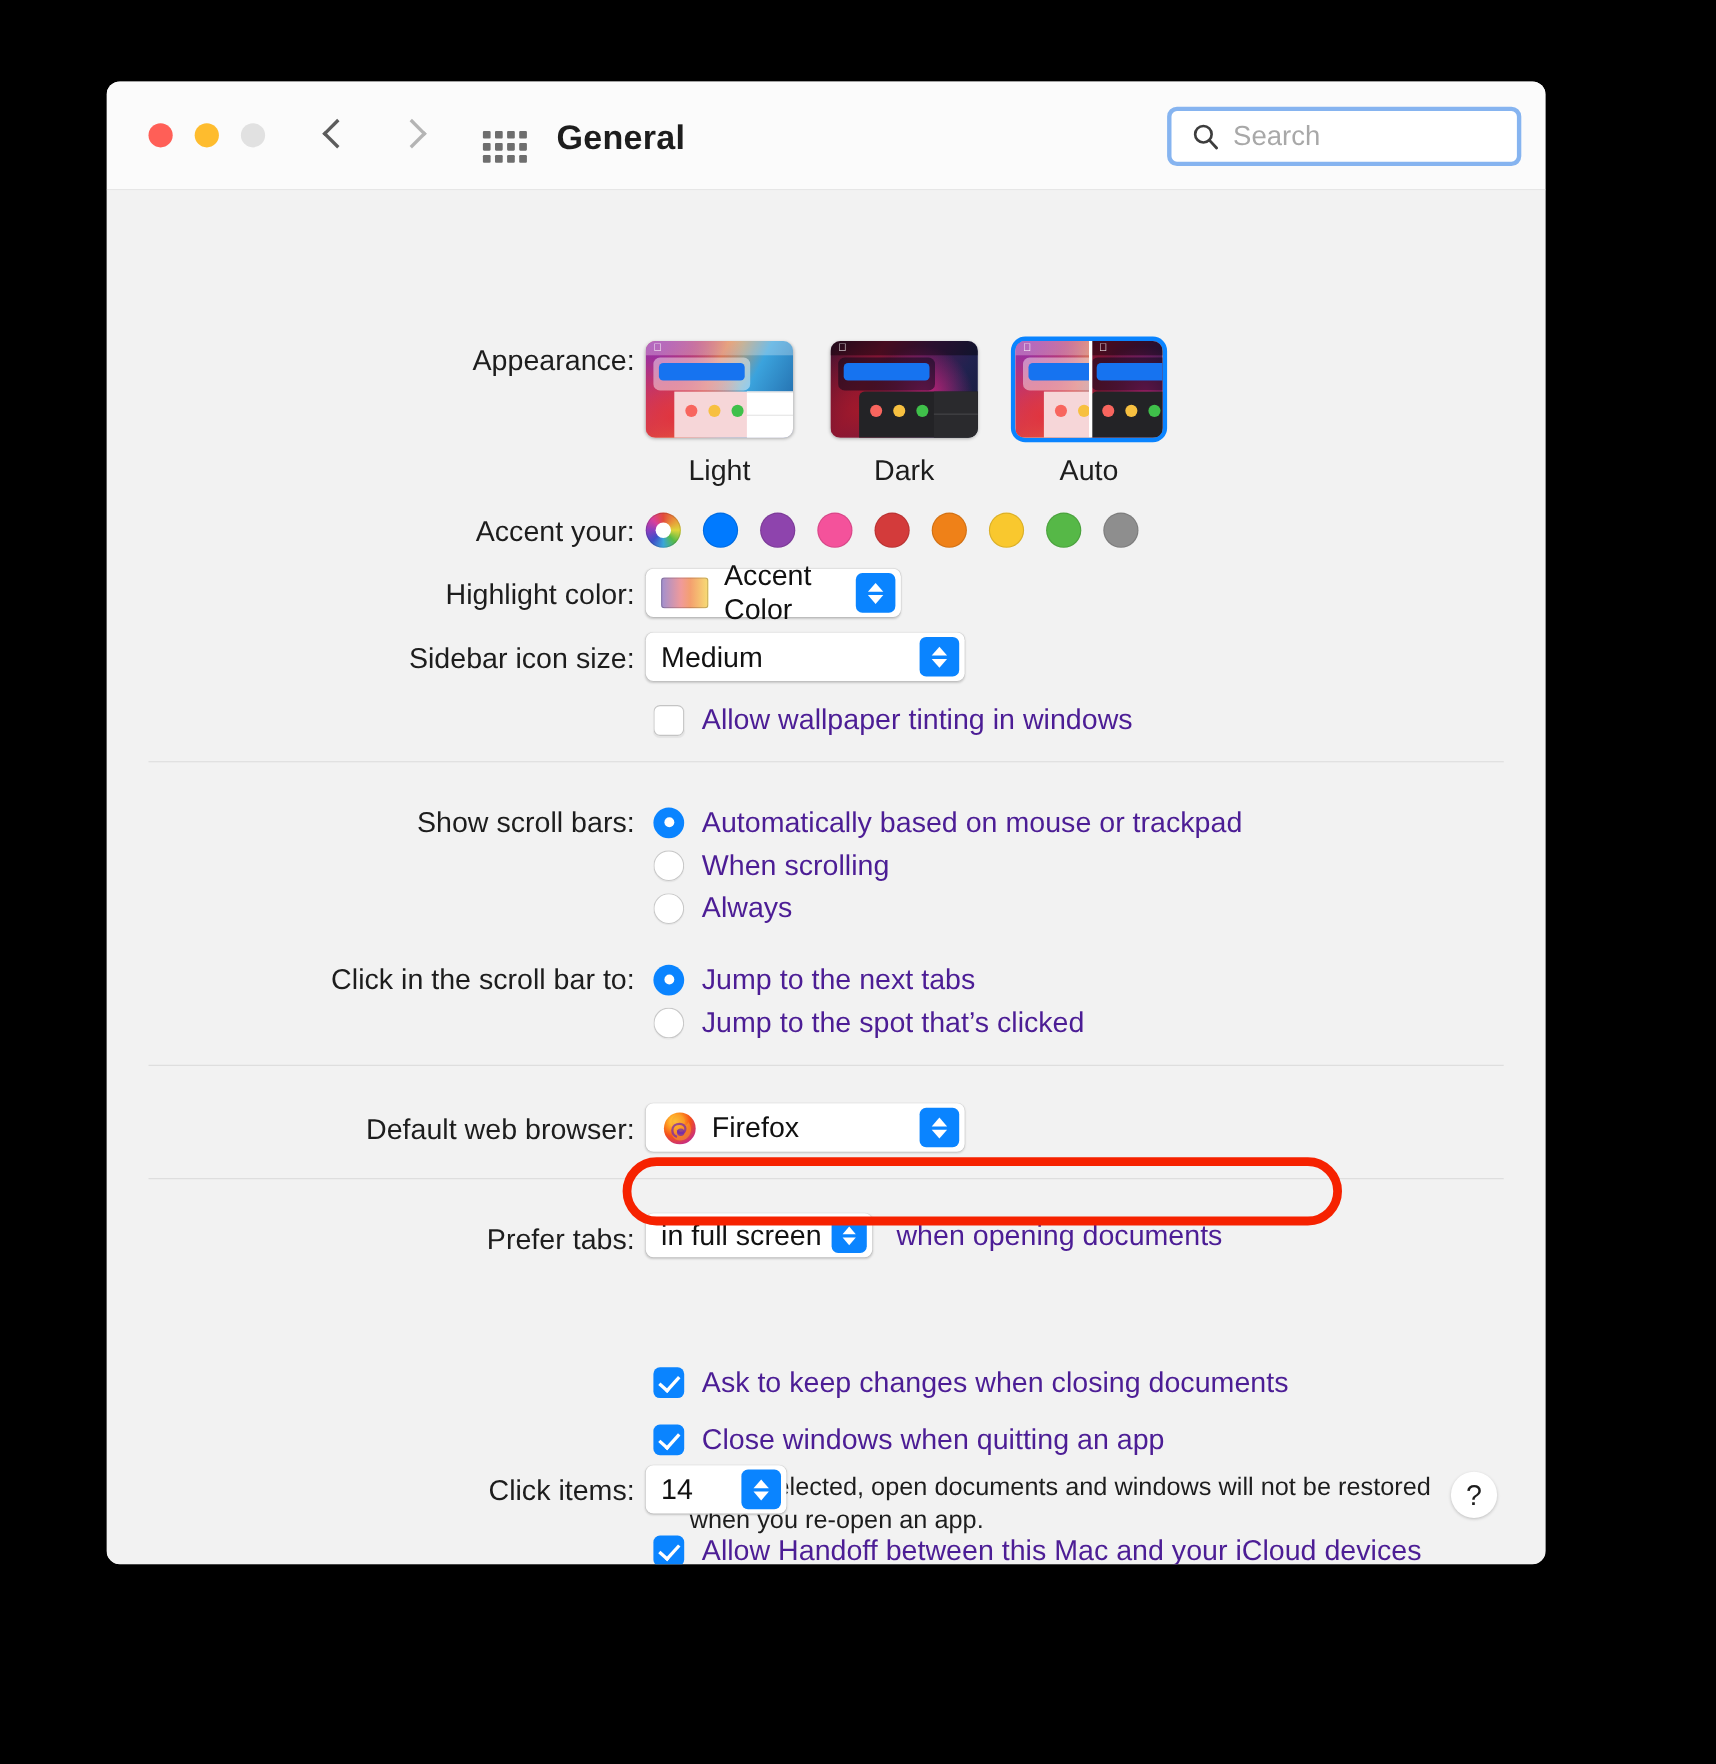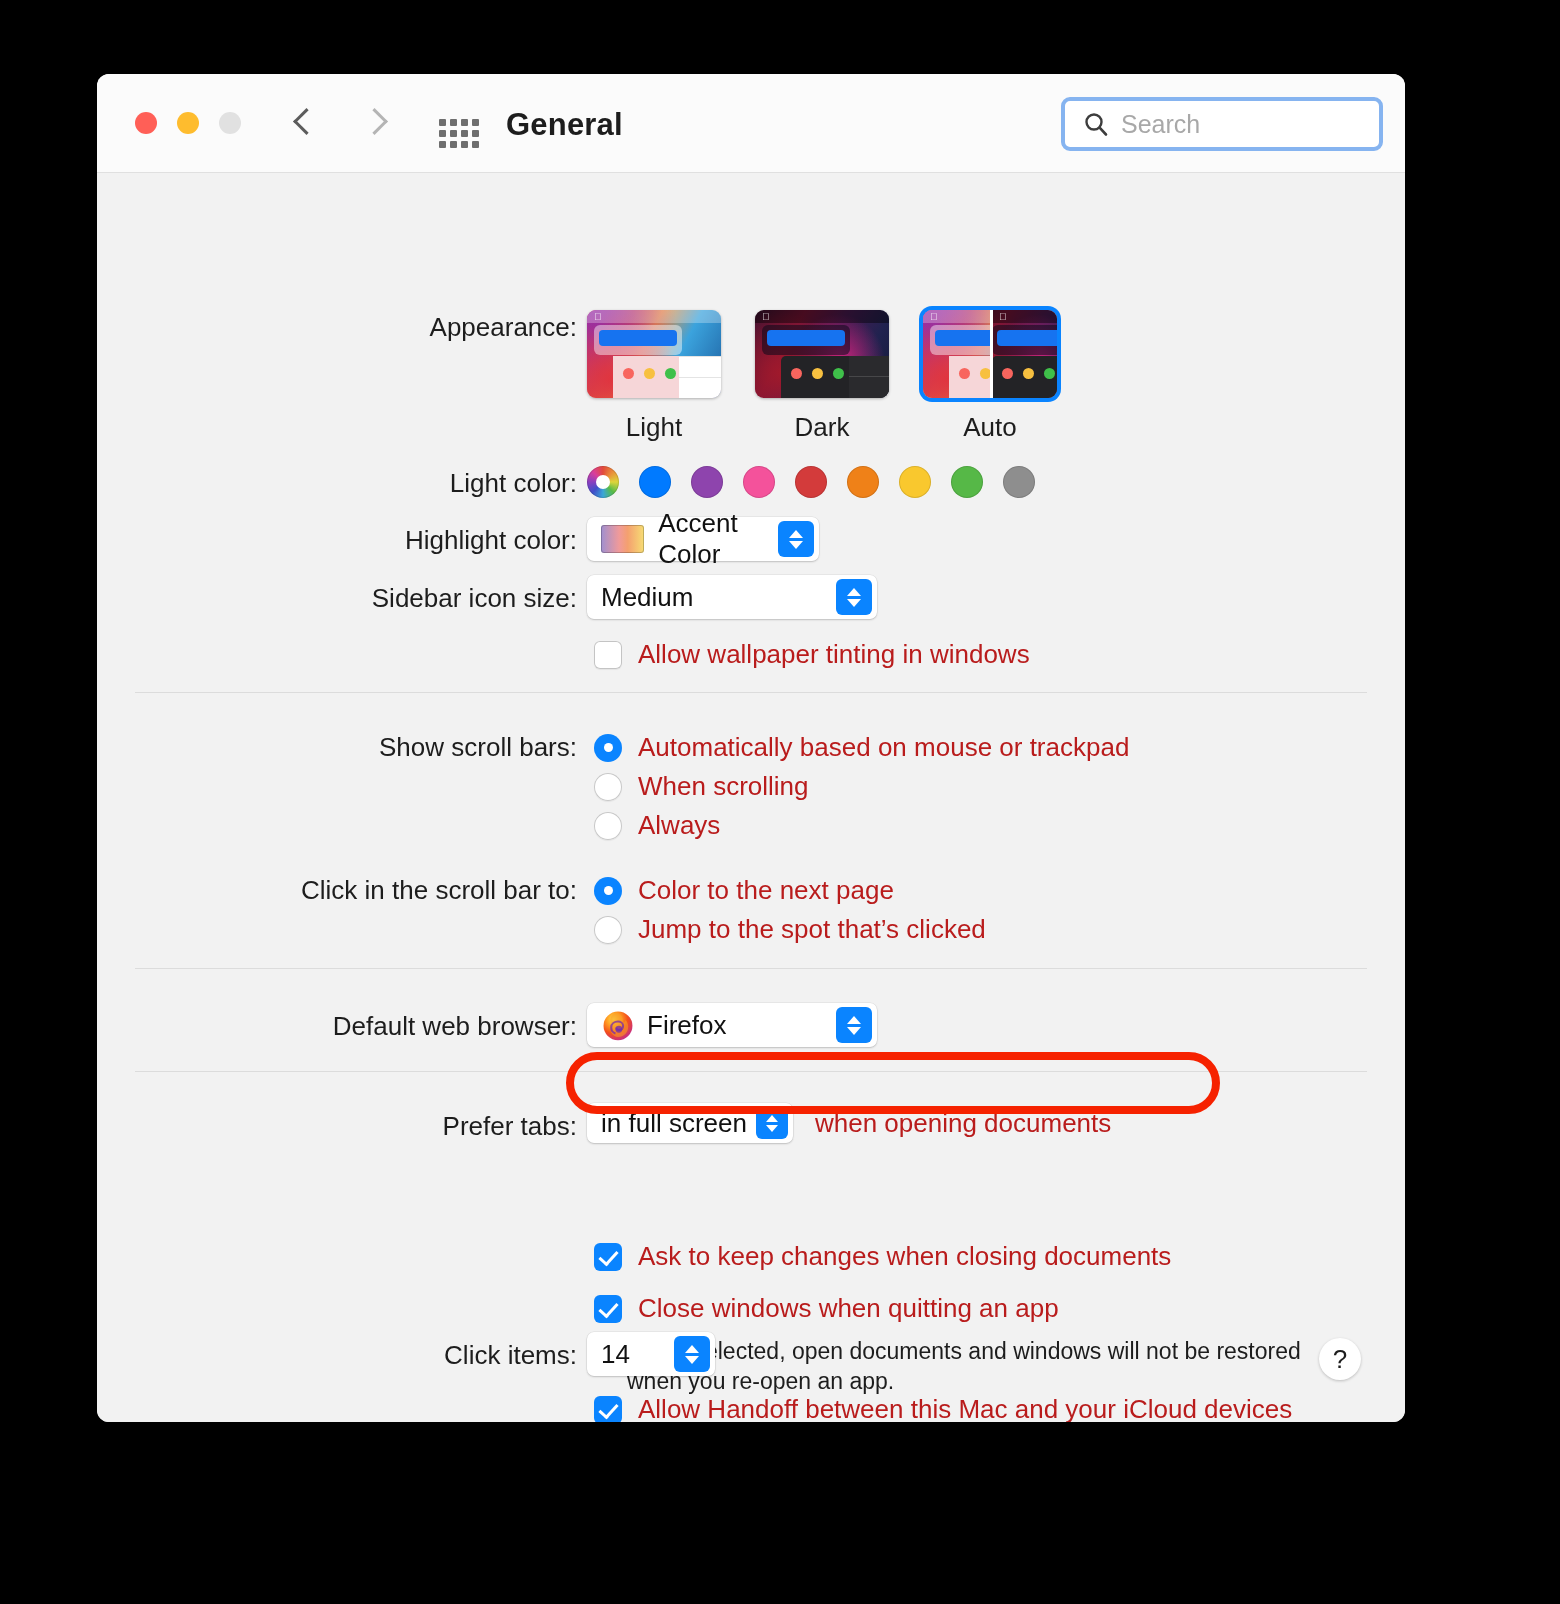--- a/index.html
+++ b/index.html
@@ -179,21 +179,21 @@
   .cbrow { position: absolute; display: flex; align-items: center; }
   .cb {
     width: 28px; height: 28px; border-radius: 6px; flex: none; position: relative;
     background: #fff; box-shadow: inset 0 0 0 1px #c4c4c4, 0 1px 1px rgba(0,0,0,.06);
   }
   .cb.on { background: #0a84ff; box-shadow: none; }
   .cb.on::after {
     content: ""; position: absolute; left: 9px; top: 4px; width: 8px; height: 15px;
     border-right: 3.5px solid #fff; border-bottom: 3.5px solid #fff; transform: rotate(42deg);
   }
-  .cbtext { font-size: 26px; color: #b91c1c; margin-left: 16px; white-space: nowrap; }
+  .cbtext { font-size: 26px; color: #4c1d95; margin-left: 16px; white-space: nowrap; }
 
   .radio {
     width: 28px; height: 28px; border-radius: 50%; flex: none; position: relative;
     background: #fff; box-shadow: inset 0 0 0 1px #c8c8c8, 0 1px 1px rgba(0,0,0,.06);
   }
   .radio.on { background: #0a84ff; box-shadow: none; }
   .radio.on::after {
     content: ""; position: absolute; left: 9.5px; top: 9.5px; width: 9px; height: 9px;
     background: #fff; border-radius: 50%;
   }
@@ -338,21 +338,21 @@
                   </div>
               </div>
             </div>
             <div class="divider-vert"></div>
           </div>
           <div class="appname">Auto</div>
         </div>
       </div>
 
       <div class="labelcol" style="top:295px;">
-        <span class="lbl">Light color:</span>
+        <span class="lbl">Accent your:</span>
       </div>
       <div class="swatches">
         <span class="sw multi"></span>
         <span class="sw" style="background:#007aff"></span>
         <span class="sw" style="background:#8e44ad"></span>
         <span class="sw" style="background:#f4529b"></span>
         <span class="sw" style="background:#d33b3b"></span>
         <span class="sw" style="background:#ef8118"></span>
         <span class="sw" style="background:#f9c82e"></span>
         <span class="sw" style="background:#56b847"></span>
@@ -407,21 +407,21 @@
       <div class="cbrow" style="left:497px; top:637px;">
         <span class="radio"></span>
         <span class="cbtext">Always</span>
       </div>
 
       <div class="labelcol" style="top:702px;">
         <span class="lbl">Click in the scroll bar to:</span>
       </div>
       <div class="cbrow" style="left:497px; top:702px;">
         <span class="radio on"></span>
-        <span class="cbtext">Color to the next page</span>
+        <span class="cbtext">Jump to the next tabs</span>
       </div>
       <div class="cbrow" style="left:497px; top:741px;">
         <span class="radio"></span>
         <span class="cbtext">Jump to the spot that’s clicked</span>
       </div>
 
       <div class="hr" style="top:795px;"></div>
 
       <div class="labelcol" style="top:838px;">
         <span class="lbl">Default web browser:</span>

